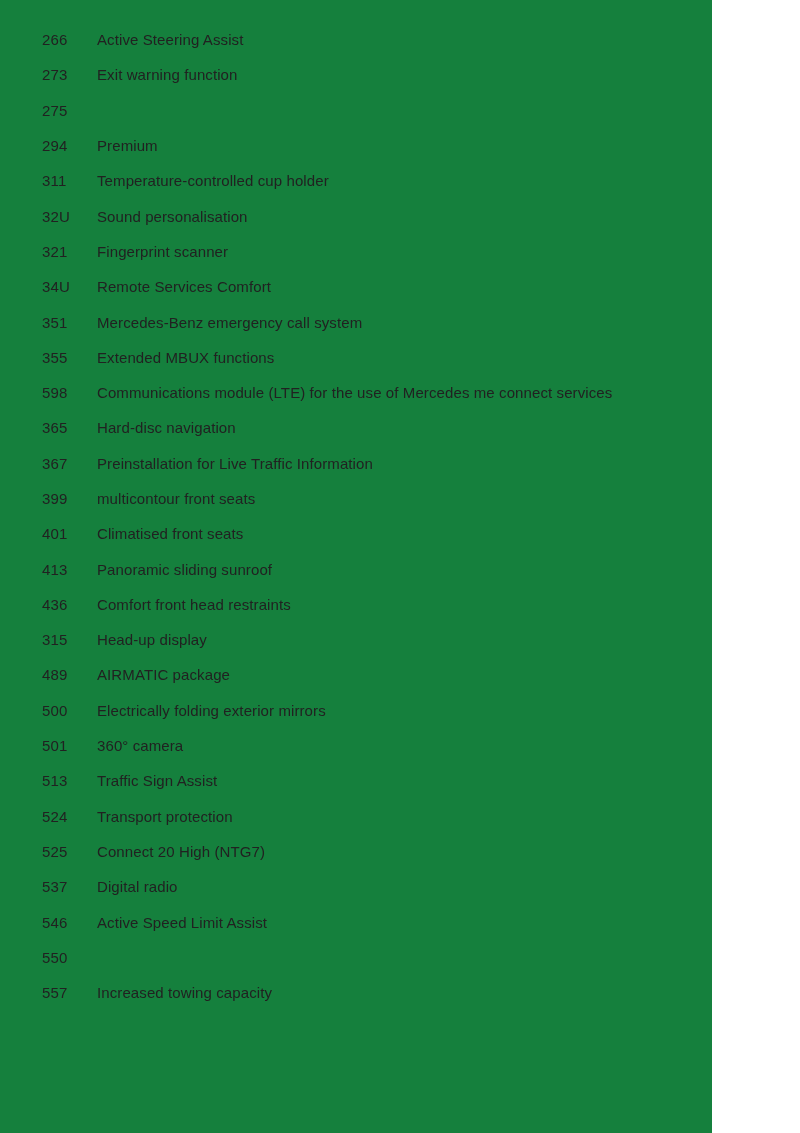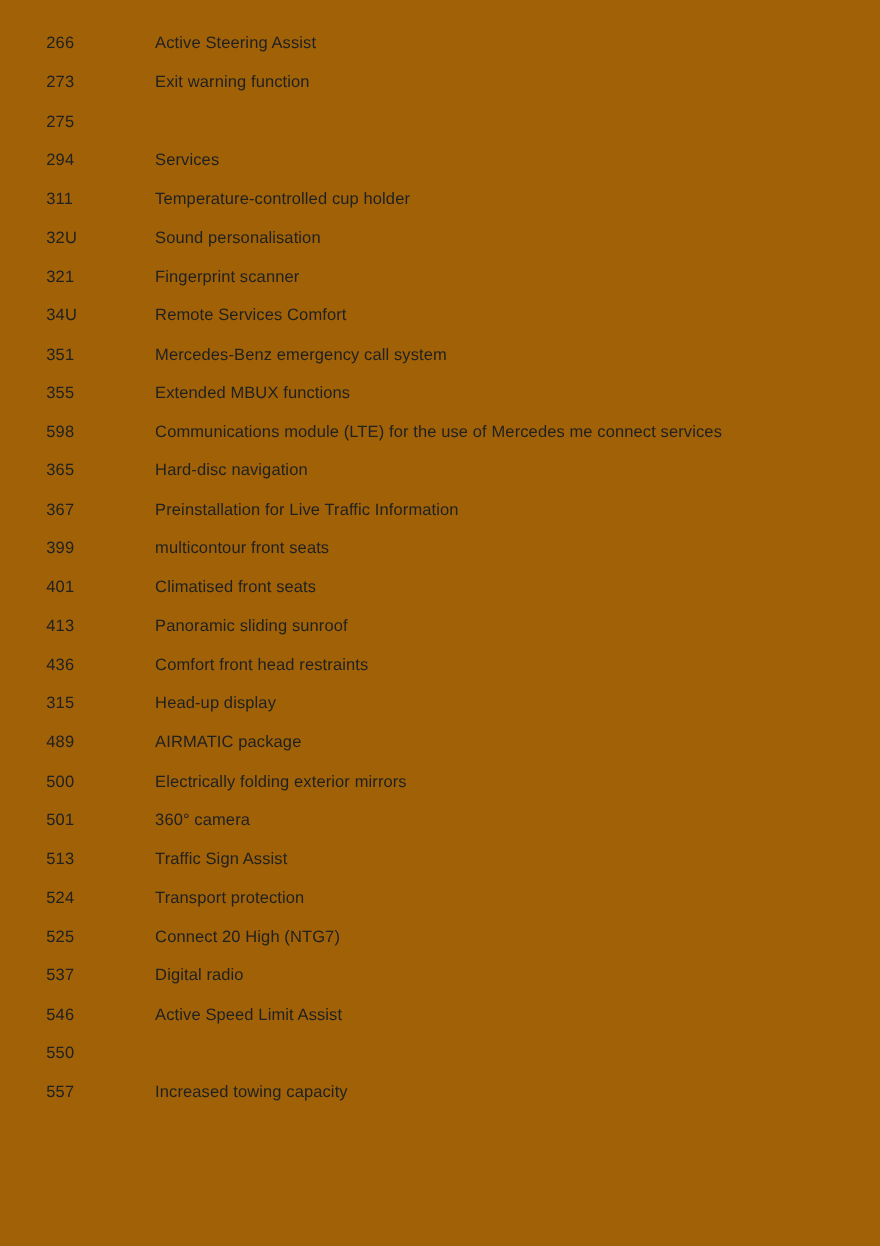--- a/index.html
+++ b/index.html
@@ -5,23 +5,23 @@
   * { margin: 0; padding: 0; box-sizing: border-box; }
   html, body {
     width: 800px;
     height: 1133px;
     background: #ffffff;
     font-family: "Liberation Sans", sans-serif;
     overflow: hidden;
   }
   .page {
     position: relative;
-    width: 800px;
+    width: 712px;
     height: 1133px;
-    background: #a16207;
+    background: #15803d;
   }
   .options-list {
     position: absolute;
     left: 42px;
     top: 22px;
     right: 20px;
   }
   .row {
     display: flex;
     align-items: center;
@@ -32,21 +32,20 @@
     flex: 0 0 55px;
     font-size: 15px;
     letter-spacing: 0.2px;
     color: #212121;
   }
   .label {
     font-size: 15px;
     letter-spacing: 0.1px;
     color: #212121;
     white-space: nowrap;
-    margin-left: 44px;
   }
 </style>
 </head>
 <body>
 
 <div class="page">
   <div class="options-list" id="options-list">
   <div class="row">
     <span class="code">266</span>
     <span class="label">Active Steering Assist</span>
@@ -57,21 +56,21 @@
     <span class="code">273</span>
     <span class="label">Exit warning function</span>
   </div>
 
   <div class="row">
     <span class="code">275</span>
   </div>
 
   <div class="row">
     <span class="code">294</span>
-    <span class="label">Services</span>
+    <span class="label">Premium</span>
   </div>
 
   <div class="row">
     <span class="code">311</span>
     <span class="label">Temperature-controlled cup holder</span>
   </div>
 
   <div class="row">
     <span class="code">32U</span>
     <span class="label">Sound personalisation</span>

